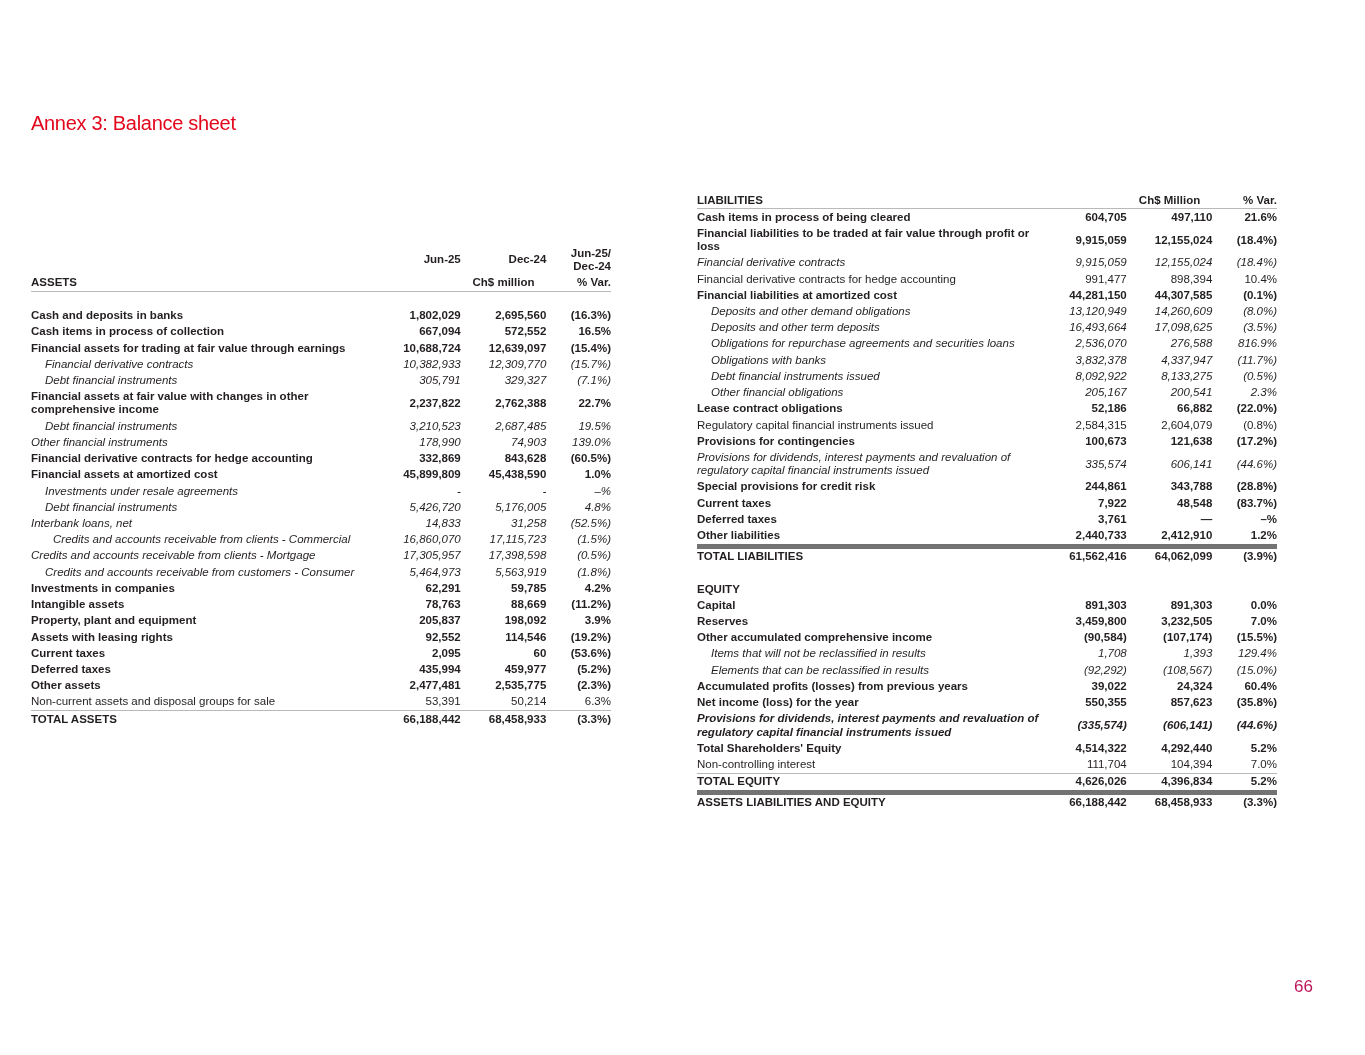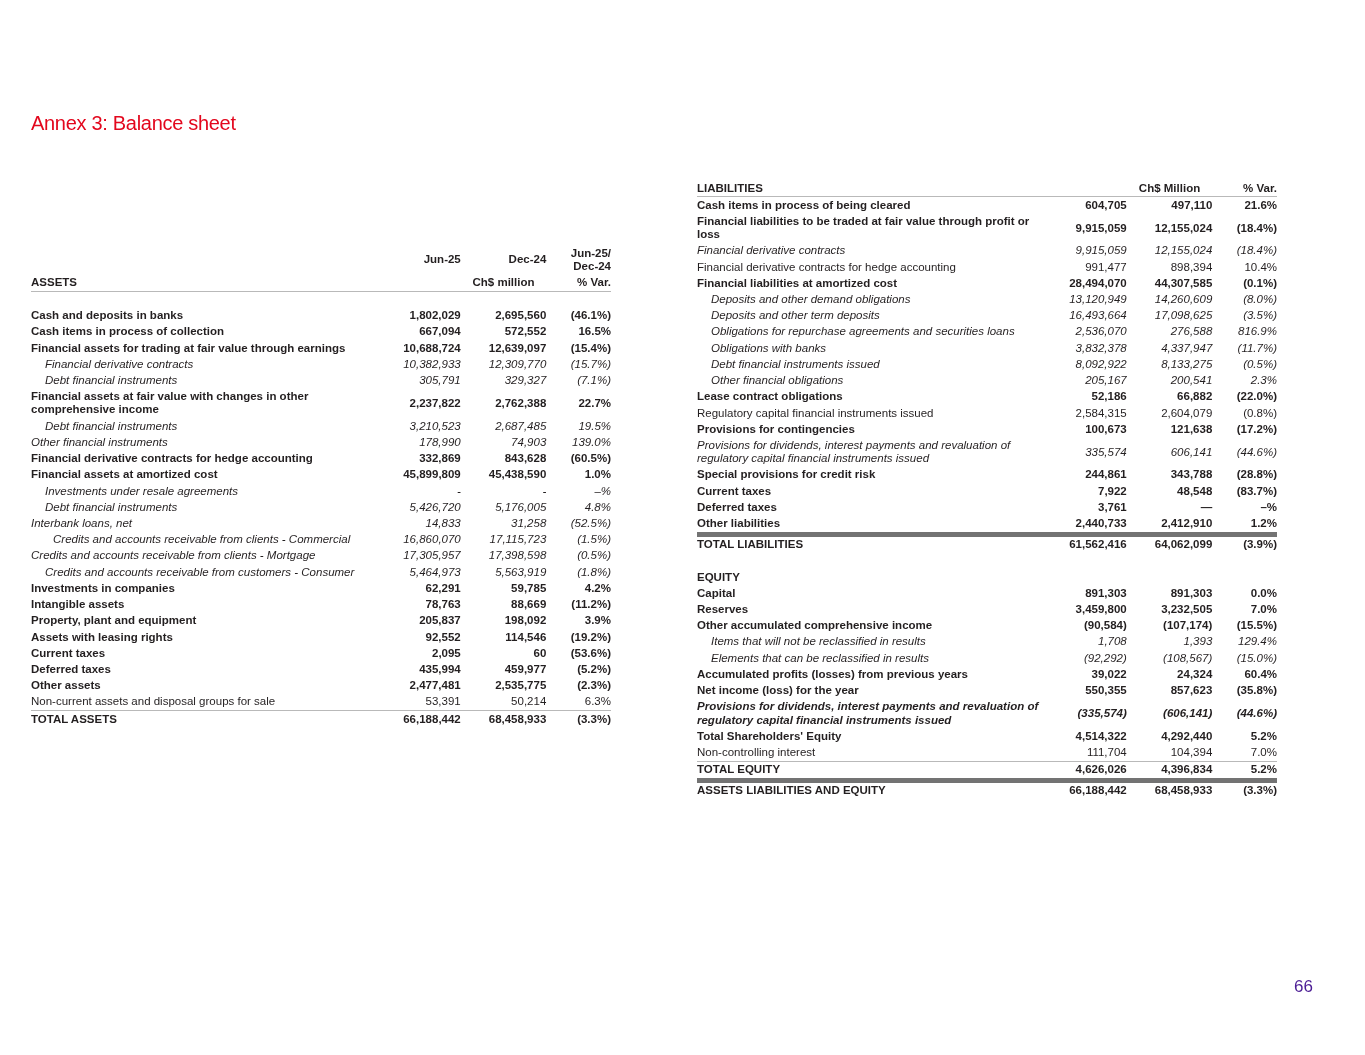--- a/index.html
+++ b/index.html
@@ -22,30 +22,30 @@
     font-size: 20px;
     color: #e3071d;
     font-family: "Liberation Sans", sans-serif;
     font-weight: 400;
     letter-spacing: -0.3px;
   }
   .page-number {
     position: absolute;
     right: 52px;
     bottom: 58px;
-    color: #4c1d95;
+    color: #be185d;
     font-size: 17px;
     text-align: center;
   }
 
   .panel {
     position: absolute;
   }
   #assets-panel { left: 31px; top: 245px; width: 580px; }
-  #liabilities-panel { left: 697px; top: 180px; width: 580px; }
+  #liabilities-panel { left: 697px; top: 192px; width: 580px; }
 
   table.fin {
     border-collapse: collapse;
     width: 100%;
     table-layout: fixed;
   }
   table.fin td {
     vertical-align: middle;
     padding: 1.5px 0;
     font-size: 11.5px;
@@ -119,21 +119,21 @@
       </tr>
       <tr class="spacer">
           <td colspan="4"></td>
         </tr>
     </tbody>
     <tbody id="assets-body">
         <tr class="r-bold">
           <td class="label">Cash and deposits in banks</td>
           <td class="c1">1,802,029</td>
           <td class="c2">2,695,560</td>
-          <td class="c3">(46.1%)</td>
+          <td class="c3">(16.3%)</td>
         </tr>
         <tr class="r-bold">
           <td class="label">Cash items in process of collection</td>
           <td class="c1">667,094</td>
           <td class="c2">572,552</td>
           <td class="c3">16.5%</td>
         </tr>
         <tr class="r-bold">
           <td class="label">Financial assets for trading at fair value through earnings</td>
           <td class="c1">10,688,724</td>
@@ -306,21 +306,21 @@
           <td class="c3">(18.4%)</td>
         </tr>
         <tr class="r-plain">
           <td class="label">Financial derivative contracts for hedge accounting</td>
           <td class="c1">991,477</td>
           <td class="c2">898,394</td>
           <td class="c3">10.4%</td>
         </tr>
         <tr class="r-bold">
           <td class="label">Financial liabilities at amortized cost</td>
-          <td class="c1">28,494,070</td>
+          <td class="c1">44,281,150</td>
           <td class="c2">44,307,585</td>
           <td class="c3">(0.1%)</td>
         </tr>
         <tr class="r-italic indent1">
           <td class="label">Deposits and other demand obligations</td>
           <td class="c1">13,120,949</td>
           <td class="c2">14,260,609</td>
           <td class="c3">(8.0%)</td>
         </tr>
         <tr class="r-italic indent1">

